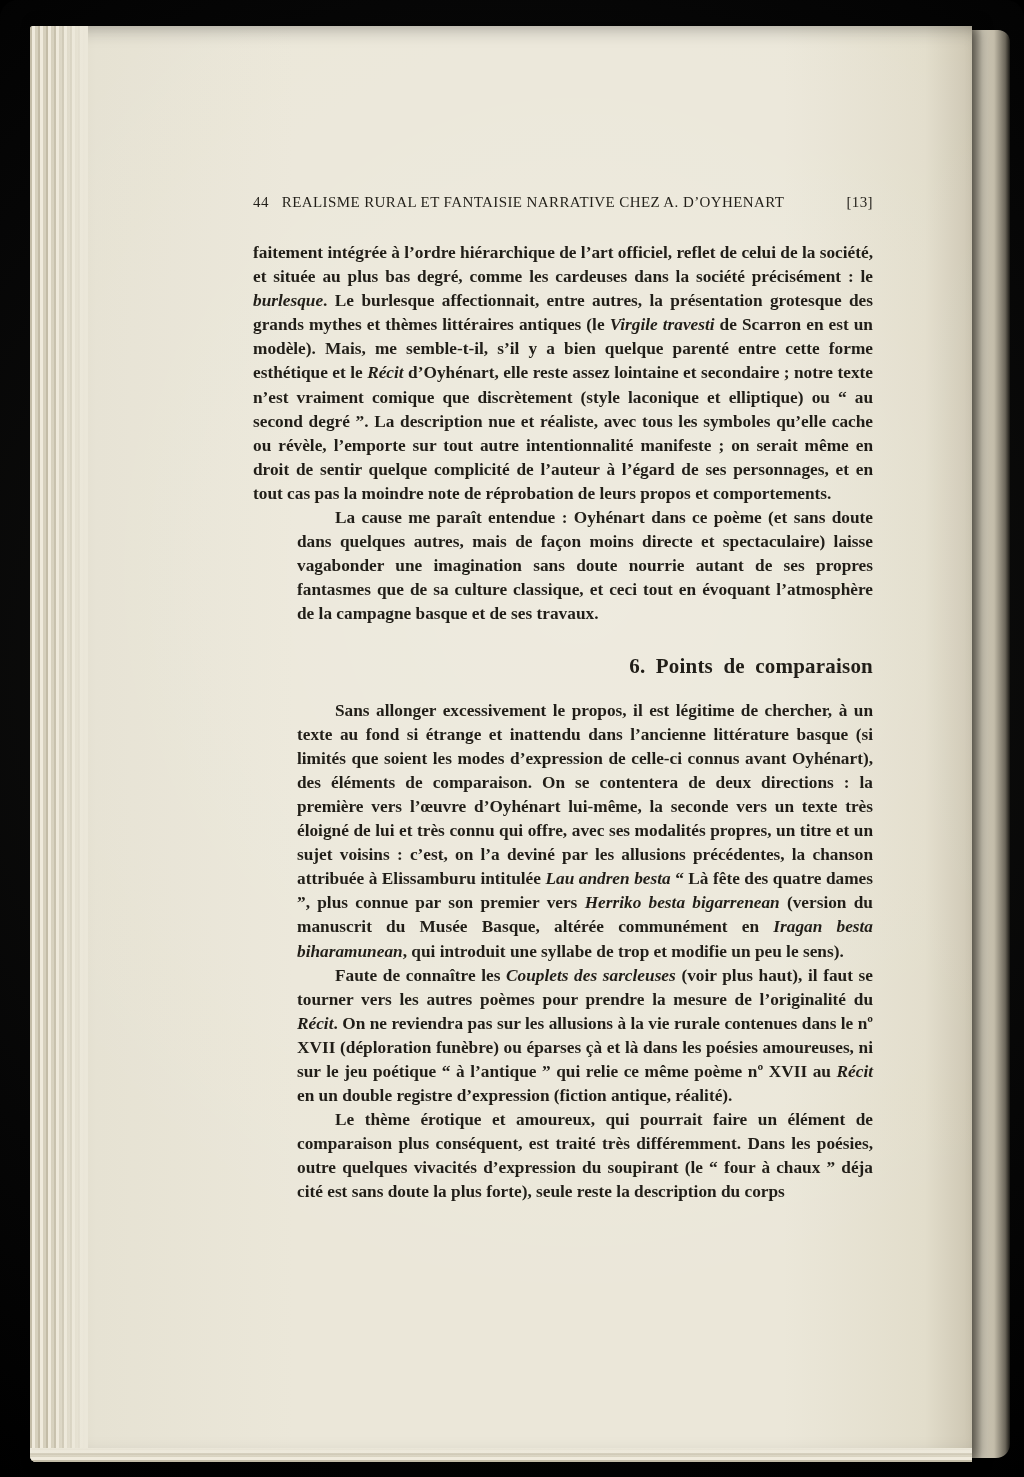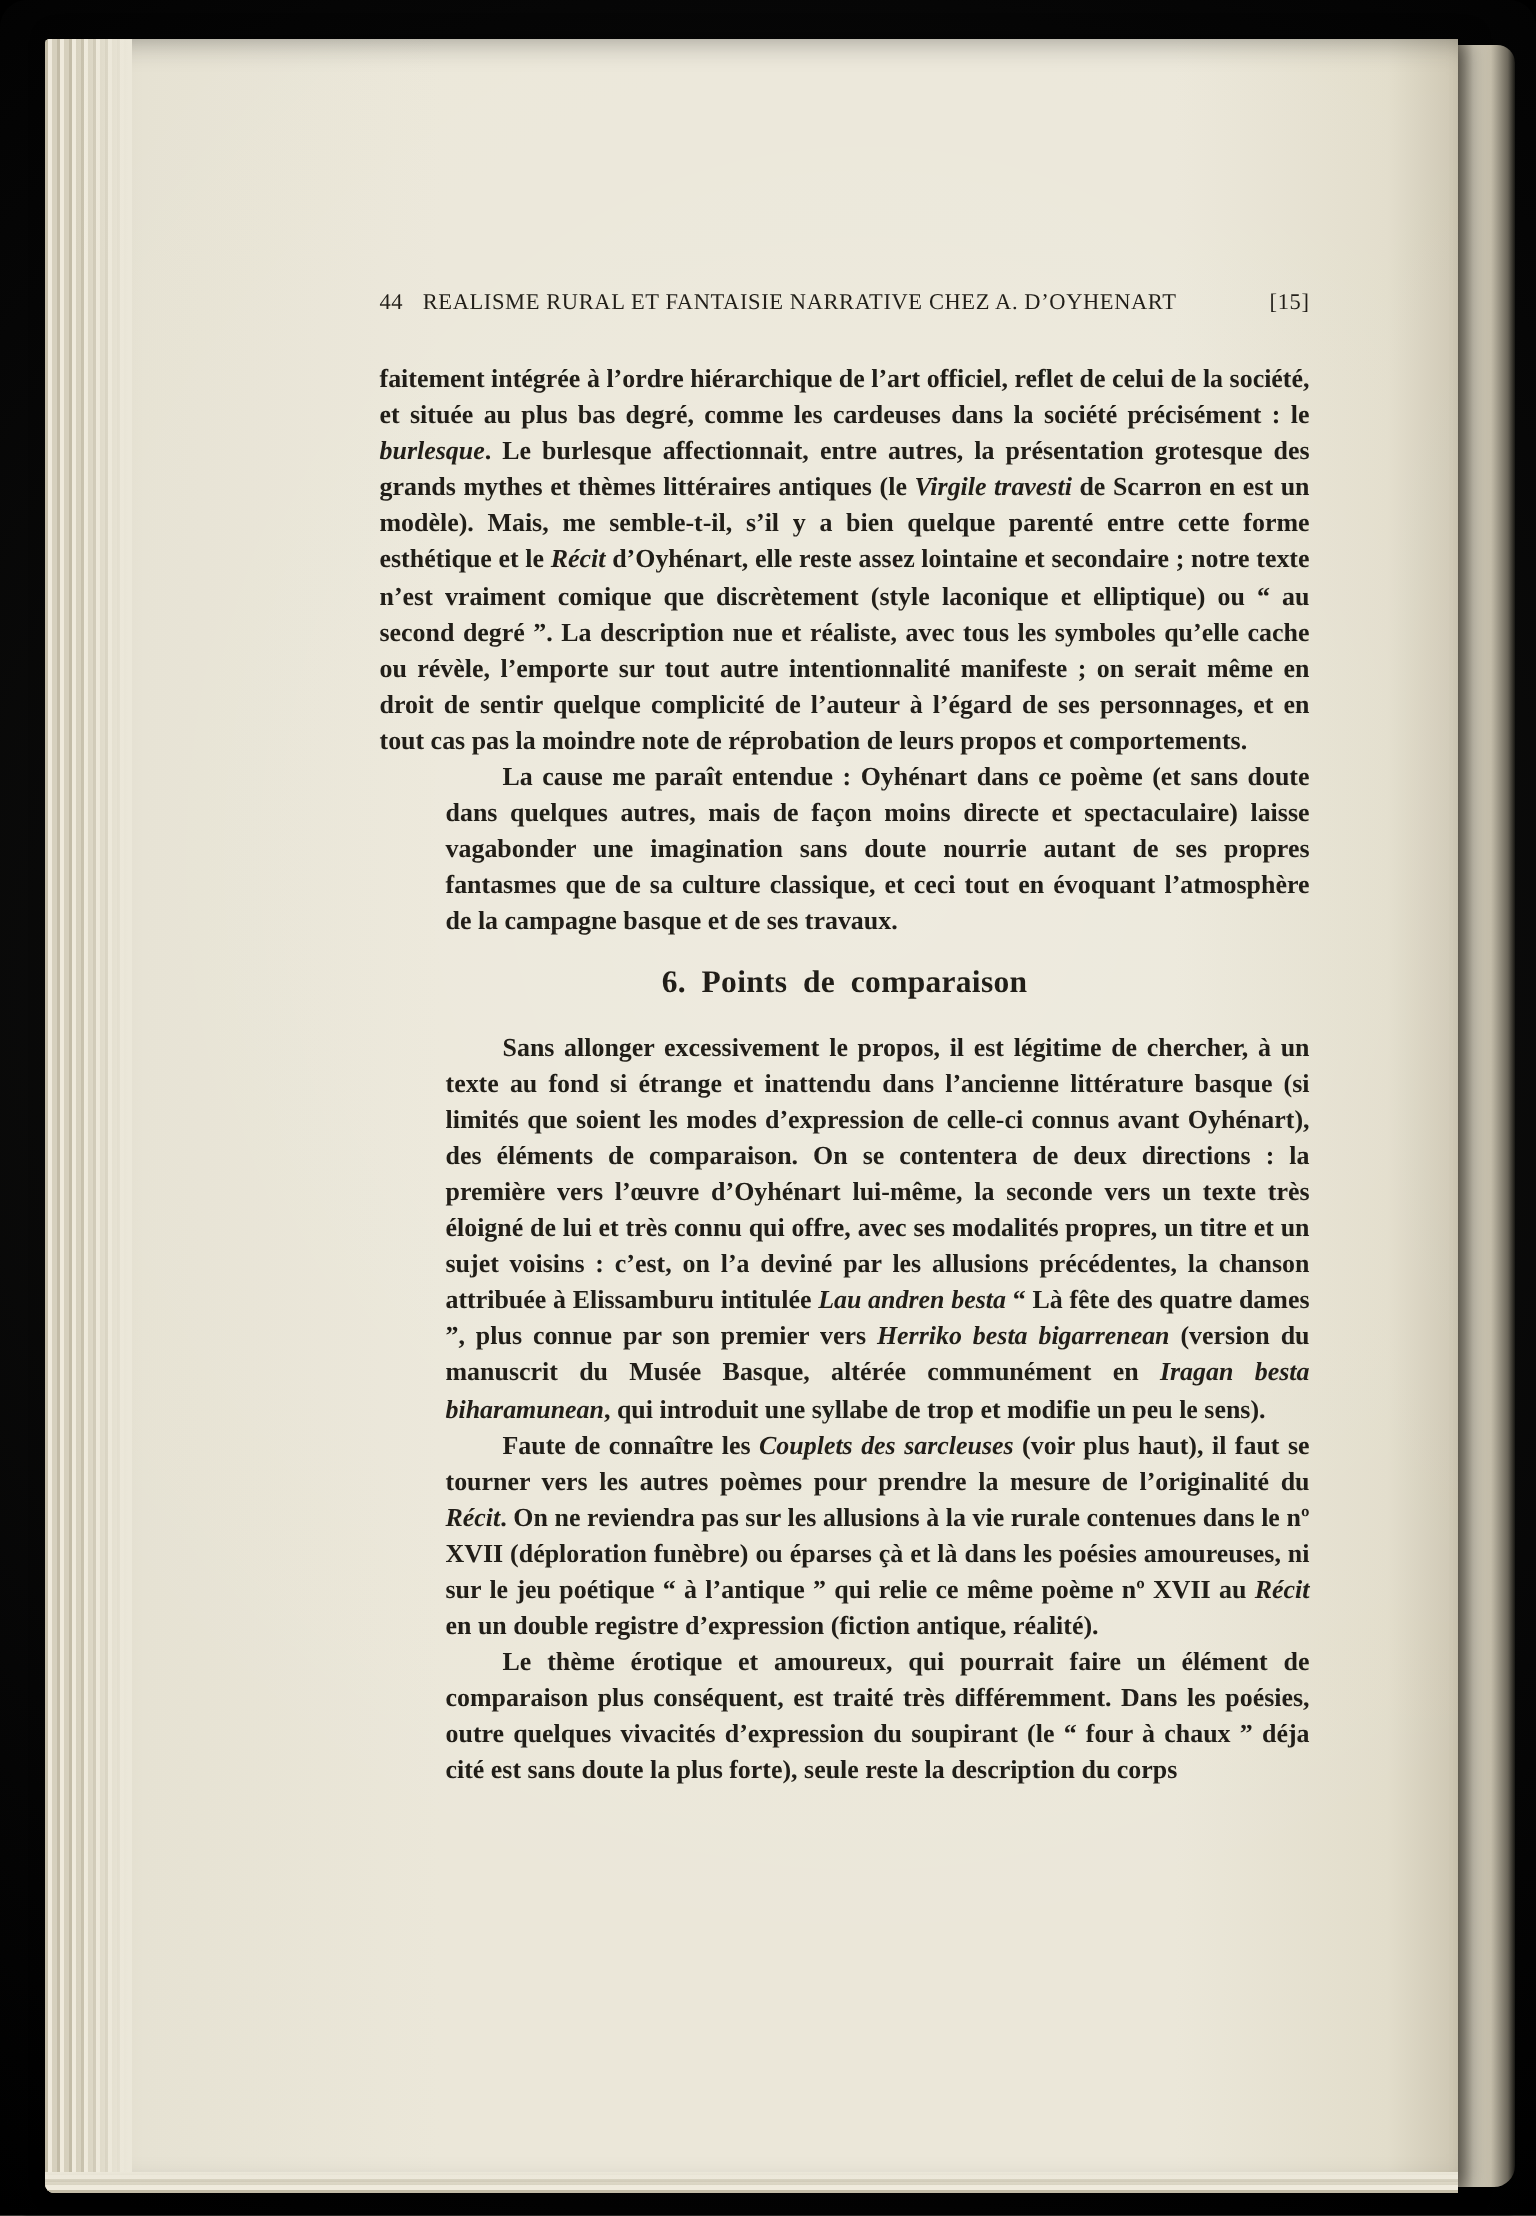--- a/index.html
+++ b/index.html
@@ -96,40 +96,40 @@
   }
   .text-column p.indent {
     text-indent: 38px;
     margin-left: 44px;
   }
   .section-heading {
     font-size: 21px;
     font-weight: bold;
     letter-spacing: 0.2px;
     word-spacing: 5px;
-    margin: 15px 0 21px 0;
-    text-align: center;
+    margin: 27px 0 21px 0;
+    text-align: right;
     text-indent: 0;
   }
 </style>
 </head>
 <body>
 
 <div class="scan">
   <div class="next-page"></div>
   <div class="page">
     <div class="leaf-edges-left"></div>
     <div class="leaf-edges-bottom"></div>
     <div class="content">
       <div class="running-header">
         <span class="hdr-left">
           <span>44</span>
           <span>REALISME RURAL ET FANTAISIE NARRATIVE CHEZ A. D’OYHENART</span>
         </span>
-        <span>[15]</span>
+        <span>[13]</span>
       </div>
       <div class="text-column">
           <p class=""><span>faitement intégrée à l’ordre hiérarchique de l’art officiel, reflet de celui de la société, et située au plus bas degré, comme les cardeuses dans la société précisément : le </span><i>burlesque</i><span>. Le burlesque affectionnait, entre autres, la présentation grotesque des grands mythes et thèmes littéraires antiques (le </span><i>Virgile travesti</i><span> de Scarron en est un modèle). Mais, me semble-t-il, s’il y a bien quelque parenté entre cette forme esthétique et le </span><i>Récit</i><span> d’Oyhénart, elle reste assez lointaine et secondaire ; notre texte n’est vraiment comique que discrètement (style laconique et elliptique) ou “ au second degré ”. La description nue et réaliste, avec tous les symboles qu’elle cache ou révèle, l’emporte sur tout autre intentionnalité manifeste ; on serait même en droit de sentir quelque complicité de l’auteur à l’égard de ses personnages, et en tout cas pas la moindre note de réprobation de leurs propos et comportements.</span></p>
           <p class="indent"><span>La cause me paraît entendue : Oyhénart dans ce poème (et sans doute dans quelques autres, mais de façon moins directe et spectaculaire) laisse vagabonder une imagination sans doute nourrie autant de ses propres fantasmes que de sa culture classique, et ceci tout en évoquant l’atmosphère de la campagne basque et de ses travaux.</span></p>
           <h2 class="section-heading">6. Points de comparaison</h2>
           <p class="indent"><span>Sans allonger excessivement le propos, il est légitime de chercher, à un texte au fond si étrange et inattendu dans l’ancienne littérature basque (si limités que soient les modes d’expression de celle-ci connus avant Oyhénart), des éléments de comparaison. On se contentera de deux directions : la première vers l’œuvre d’Oyhénart lui-même, la seconde vers un texte très éloigné de lui et très connu qui offre, avec ses modalités propres, un titre et un sujet voisins : c’est, on l’a deviné par les allusions précédentes, la chanson attribuée à Elissamburu intitulée </span><i>Lau andren besta</i><span> “ Là fête des quatre dames ”, plus connue par son premier vers </span><i>Herriko besta bigarrenean</i><span> (version du manuscrit du Musée Basque, altérée communément en </span><i>Iragan besta biharamunean</i><span>, qui introduit une syllabe de trop et modifie un peu le sens).</span></p>
           <p class="indent"><span>Faute de connaître les </span><i>Couplets des sarcleuses</i><span> (voir plus haut), il faut se tourner vers les autres poèmes pour prendre la mesure de l’originalité du </span><i>Récit</i><span>. On ne reviendra pas sur les allusions à la vie rurale contenues dans le nº XVII (déploration funèbre) ou éparses çà et là dans les poésies amoureuses, ni sur le jeu poétique “ à l’antique ” qui relie ce même poème nº XVII au </span><i>Récit</i><span> en un double registre d’expression (fiction antique, réalité).</span></p>
           <p class="indent"><span>Le thème érotique et amoureux, qui pourrait faire un élément de comparaison plus conséquent, est traité très différemment. Dans les poésies, outre quelques vivacités d’expression du soupirant (le “ four à chaux ” déja cité est sans doute la plus forte), seule reste la description du corps</span></p>
         </div>
     </div>

